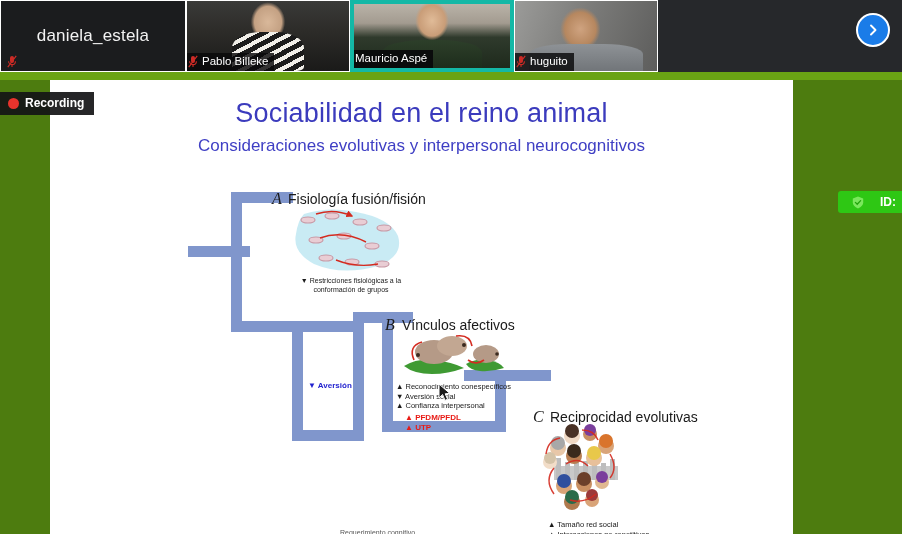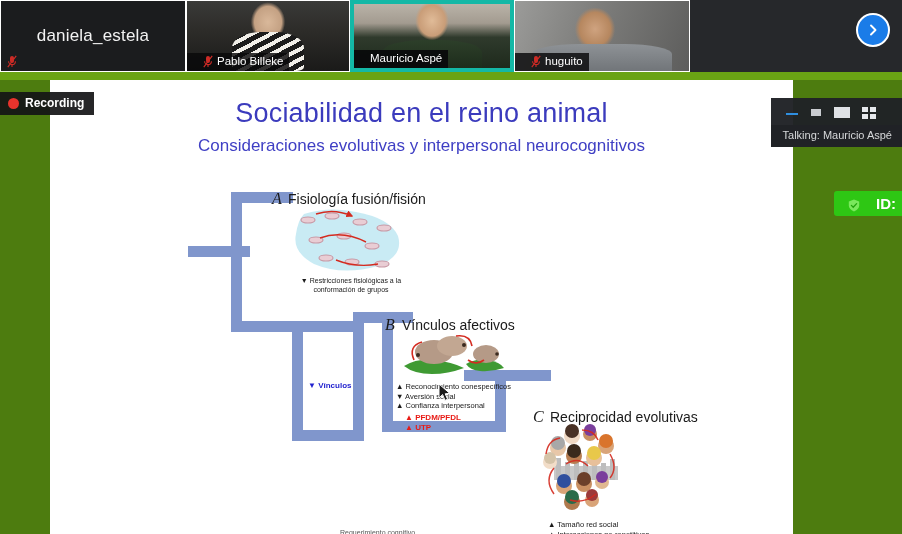--- a/index.html
+++ b/index.html
@@ -25,21 +25,21 @@
     height: 72px;
     overflow: hidden;
     background: #111214;
     border: 1px solid #ffffff;
     flex: 0 0 auto;
   }
   .tile.speaking { border: 4px solid #14b8a6; }
   .tile-name {
     position: absolute; left: 0; bottom: 0;
     display: flex; align-items: center; gap: 4px;
-    padding: 2px 6px 3px 16px;
+    padding: 2px 6px 3px 1px;
     background: rgba(8,8,10,0.82);
     color: #ffffff;
     font-size: 11.5px;
     line-height: 13px;
     white-space: nowrap;
     max-width: 100%;
     overflow: hidden;
   }
   .tile.speaking .tile-name { background: rgba(8,8,10,0.9); }
   .mic-muted { width: 10px; height: 13px; flex: 0 0 auto; display:block; }
@@ -196,21 +196,21 @@
     color: #d6d8da; font-size: 11px; white-space: nowrap;
     background: rgba(32,34,38,0.97);
   }
 
   .id-badge {
     position: absolute; right: 0; top: 191px;
     display: flex; align-items: flex-end; gap: 16px;
     background: #2ec714;
     padding: 4px 6px 4px 14px;
     border-radius: 3px 0 0 3px;
-    color: #ffffff; font-size: 15px; font-weight: bold;
+    color: #ffffff; font-size: 12px; font-weight: bold;
   }
 
   .cursor { position: absolute; pointer-events: none; }
 </style>
 </head>
 <body>
 
 <div id="app">
 
   <div class="filmstrip">
@@ -240,21 +240,21 @@
       </div>
     </div>
 
     <div class="tile speaking" style="width:164px">
       <div class="vid v-mauricio"></div>
       <div class="tile-name">
         <span>Mauricio Aspé</span>
       </div>
     </div>
 
-    <div class="tile" style="width:176px">
+    <div class="tile" style="width:144px">
       <div class="vid v-huguito"></div>
       <div class="tile-name">
         <svg class="mic-muted" viewBox="0 0 10 13">
           <rect x="3" y="1" width="4" height="7" rx="2" fill="#cc2b26"></rect>
           <path d="M1.6 6.2a3.4 3.4 0 0 0 6.8 0" stroke="#cc2b26" stroke-width="1.1" fill="none"></path>
           <line x1="5" y1="9.6" x2="5" y2="12" stroke="#cc2b26" stroke-width="1.1"></line>
           <line x1="0.8" y1="12.2" x2="9.2" y2="0.8" stroke="#cc2b26" stroke-width="1.2"></line>
         </svg>
         <span>huguito</span>
       </div>
@@ -348,21 +348,21 @@
         <div>▲ Reconocimiento conespecíficos</div>
         <div>▼ Aversión social</div>
         <div>▲ Confianza interpersonal</div>
       </div>
 
       <div class="fig-red" style="left:355px; top:333px">
         <div>▲ PFDM/PFDL</div>
         <div>▲ UTP</div>
       </div>
 
-      <div class="fig-blue" style="left:258px; top:301px">▼ Vínculos</div>
+      <div class="fig-blue" style="left:258px; top:301px">▼ Aversión</div>
 
       <div class="fig-letter" style="left:483px; top:328px">C</div>
       <div class="fig-head" style="left:500px; top:332px">Reciprocidad evolutivas</div>
       <svg style="position:absolute;left:488px;top:344px" width="96" height="92" viewBox="0 0 96 92">
         <g>
           <rect x="16" y="42" width="64" height="14" fill="#c9c9c9"></rect>
           <g fill="#bdbdbd">
             <rect x="18" y="34" width="5" height="22"></rect>
               <rect x="27" y="38" width="5" height="18"></rect>
             <rect x="36" y="31" width="5" height="25"></rect>
@@ -418,40 +418,20 @@
         <path d="M1 1 L1 15 L4.6 11.6 L7 17.4 L9.6 16.2 L7.2 10.8 L11.8 10.4 Z" fill="#1c1c1c" stroke="#ffffff" stroke-width="1"></path>
       </svg>
     </div>
   </div>
 
   <div class="rec-badge">
     <span class="rec-dot"></span>
     <span>Recording</span>
   </div>
 
-  <div class="ctrl-panel">
-    <div class="ctrl-row">
-      <svg class="ctrl-btn" width="14" height="14" viewBox="0 0 14 14">
-        <rect x="1" y="8" width="12" height="2" fill="#2f8fe0"></rect>
-      </svg>
-      <svg class="ctrl-btn" width="14" height="14" viewBox="0 0 14 14">
-        <rect x="2" y="4" width="10" height="7" fill="#c9ccd0"></rect>
-      </svg>
-      <svg class="ctrl-btn" width="18" height="14" viewBox="0 0 18 14">
-        <rect x="1" y="2" width="16" height="11" fill="#dfe2e5"></rect>
-      </svg>
-      <svg class="ctrl-btn" width="16" height="14" viewBox="0 0 16 14">
-        <rect x="1" y="2" width="6" height="5" fill="#e6e9ec"></rect>
-        <rect x="9" y="2" width="6" height="5" fill="#e6e9ec"></rect>
-        <rect x="1" y="9" width="6" height="5" fill="#e6e9ec"></rect>
-        <rect x="9" y="9" width="6" height="5" fill="#e6e9ec"></rect>
-      </svg>
-    </div>
-    <div class="talking-bar">Talking: Mauricio Aspé</div>
-  </div>
 
   <div class="id-badge">
     <svg width="12" height="13" viewBox="0 0 12 13">
       <path d="M6 0.6 L11.2 2.6 V6.6 Q11.2 10.4 6 12.4 Q0.8 10.4 0.8 6.6 V2.6 Z" fill="#7ae85c"></path>
       <path d="M3.4 6.4 L5.2 8.2 L8.6 4.6" stroke="#22a30c" stroke-width="1.3" fill="none" stroke-linecap="round"></path>
     </svg>
     <span>ID:</span>
   </div>
 
 </div>

